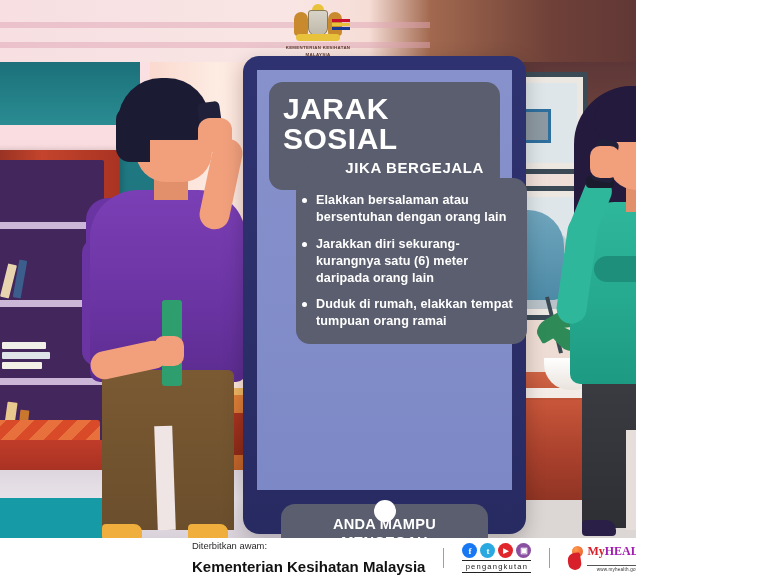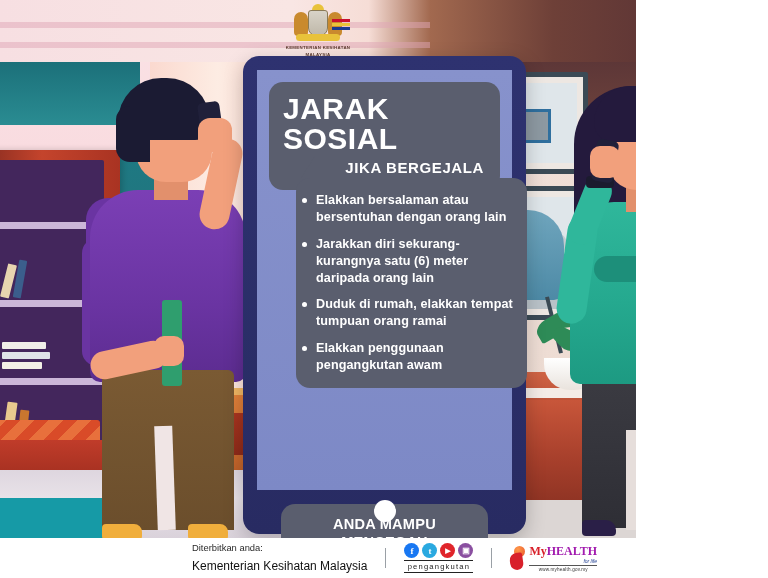--- a/index.html
+++ b/index.html
@@ -164,21 +164,21 @@
   .em-tiger{position:absolute;top:8px;width:14px;height:24px;background:#c98a2e;border-radius:7px 7px 4px 4px;}
   .em-crest{position:absolute;left:26px;top:0;width:12px;height:9px;background:#e8c23a;border-radius:6px 6px 0 0;}
   .em-ribbon{position:absolute;left:10px;top:30px;width:44px;height:7px;background:#e8c23a;border-radius:4px;}
   .em-t1{font-size:4.4px;font-weight:bold;color:#5b3a2e;letter-spacing:.3px;margin-top:1px;line-height:1.4;}
 
   
   .footer{position:absolute;left:0;bottom:0;width:768px;height:40px;background:#fff;
     display:flex;align-items:center;}
   .f-pub{margin-left:192px;line-height:1.25;}
   .f-pub .p1{font-size:9.4px;color:#2a2a2a;}
-  .f-pub .p2{font-size:12px;color:#111;font-weight:normal;margin-top:6px;}
+  .f-pub .p2{font-size:15px;color:#111;font-weight:bold;margin-top:6px;}
   .f-div{width:1px;height:20px;background:#9aa0a6;margin:0 18px;}
   .f-social{text-align:center;}
   .soc-row{display:flex;gap:3px;}
   .soc{width:15px;height:15px;border-radius:50%;display:flex;align-items:center;justify-content:center;
     color:#fff;font-size:9px;font-weight:bold;font-family:"Liberation Serif",serif;}
   .soc-lbl{font-size:7.6px;letter-spacing:1.2px;color:#222;margin-top:2px;border-top:1px solid #222;
     border-bottom:1px solid #222;padding:1px 0;}
   .f-mh{display:flex;align-items:center;gap:3px;}
   .mh-fig{position:relative;width:16px;height:24px;}
   .mh-ball{position:absolute;left:4px;top:0;width:11px;height:11px;border-radius:50%;
@@ -378,36 +378,35 @@
         <div class="h1">JARAK SOSIAL</div>
         <div class="h2">JIKA BERGEJALA</div>
       </div>
       <div class="tail tail-title"></div>
 
       <div class="bub bub-list">
         <ul>
           <li>Elakkan bersalaman atau bersentuhan dengan orang lain</li>
           <li>Jarakkan diri sekurang-kurangnya satu (6) meter daripada orang lain</li>
           <li>Duduk di rumah, elakkan tempat tumpuan orang ramai</li>
-          <li>Elakkan penggunaan pengangkutan awam</li>
         </ul>
       </div>
 
       <div class="bub bub-cta">
         <div class="c1">ANDA MAMPU MENCEGAH</div>
         <div class="c1">COVID-19</div>
       </div>
       <div class="tail tail-cta"></div>
     </div>
     <div class="home-btn"></div>
   </div>
 
   <div class="footer">
     <div class="f-pub">
-      <div class="p1">Diterbitkan anda:</div>
+      <div class="p1">Diterbitkan awam:</div>
       <div class="p2">Kementerian Kesihatan Malaysia</div>
     </div>
 
     <div class="f-div"></div>
 
     <div class="f-social">
       <div class="soc-row">
         <div class="soc" style="background:#1877f2">f</div>
         <div class="soc" style="background:#2aa9e0">t</div>
         <div class="soc" style="background:#e0252b;font-size:7px">▶</div>

